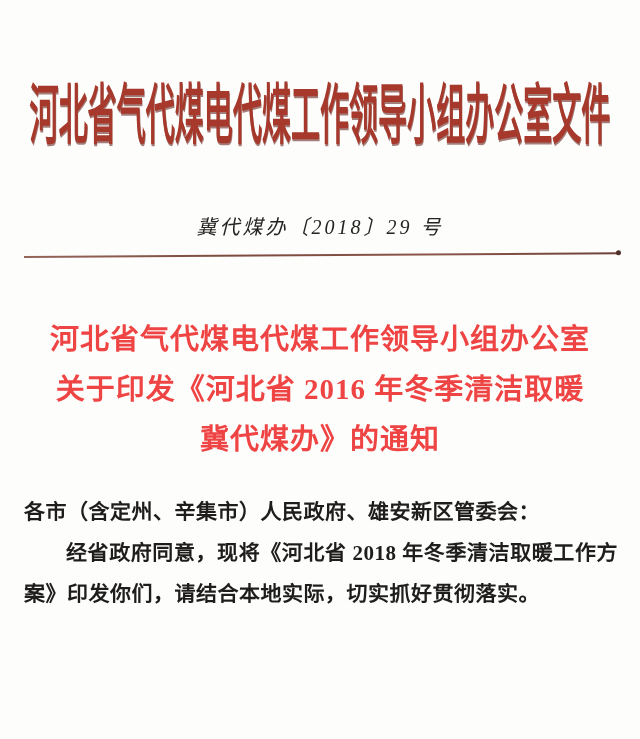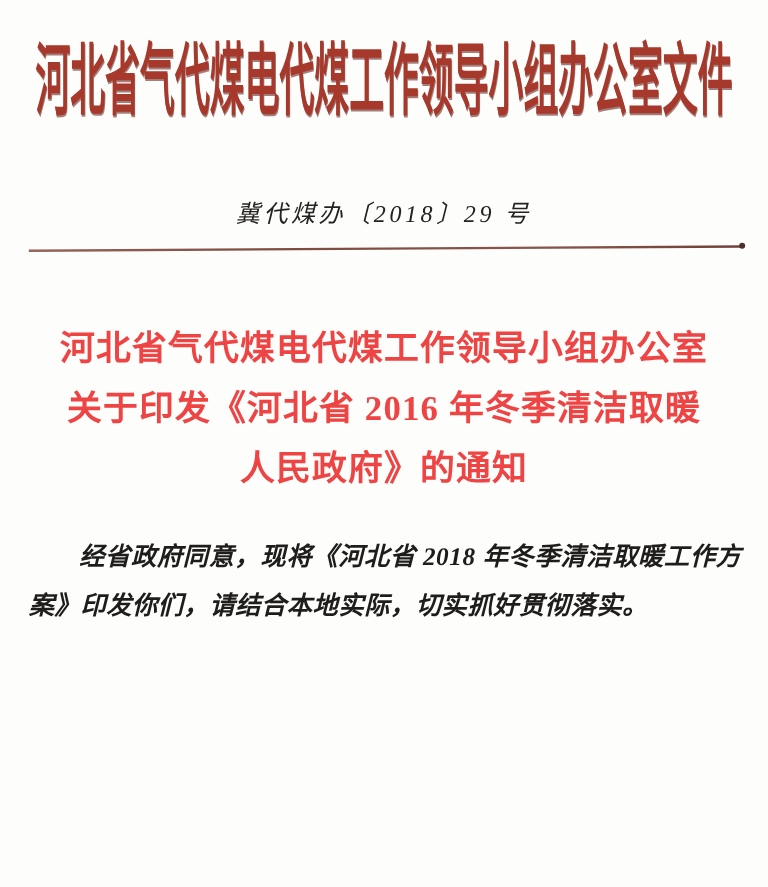--- a/index.html
+++ b/index.html
@@ -23,20 +23,21 @@
     overflow:hidden;
   }
   
   .red-head{
     padding-top:28px;
     height:94px;
     display:flex;
     align-items:center;
     justify-content:center;
     overflow:visible;
+    margin-top:48px;
   }
   .red-head .org-title{
     display:inline-block;
     white-space:nowrap;
     font-size:66px;
     font-weight:bold;
     color:var(--red-header);
     transform:scaleX(0.44);
     transform-origin:center center;
     letter-spacing:0px;
@@ -87,41 +88,41 @@
     margin:28px 22px 0 24px;
     font-size:21px;
     line-height:41px;
     letter-spacing:0.5px;
     text-align:justify;
     font-weight:600;
     color:var(--text);
   }
   .body-text p.indented{
     text-indent:2em;
-    font-style:italic;
   }
 </style>
 </head>
 <body>
 
 <div class="page">
 
   <div class="red-head">
     <span class="org-title">河北省气代煤电代煤工作领导小组办公室文件</span>
   </div>
 
   <div class="doc-number">冀代煤办〔2018〕29 号</div>
 
   <div class="red-divider">
     <span class="end-dot"></span>
   </div>
 
   <div class="doc-title">
     <div>河北省气代煤电代煤工作领导小组办公室</div>
     <div>关于印发《河北省 2016 年冬季清洁取暖</div>
-    <div>人民政府》的通知</div>
+    <div>冀代煤办》的通知</div>
   </div>
 
   <div class="body-text">
+    <p>各市（含定州、辛集市）人民政府、雄安新区管委会：</p>
     <p class="indented">经省政府同意，现将《河北省 2018 年冬季清洁取暖工作方案》印发你们，请结合本地实际，切实抓好贯彻落实。</p>
   </div>
 
 </div>
 
 </body></html>

